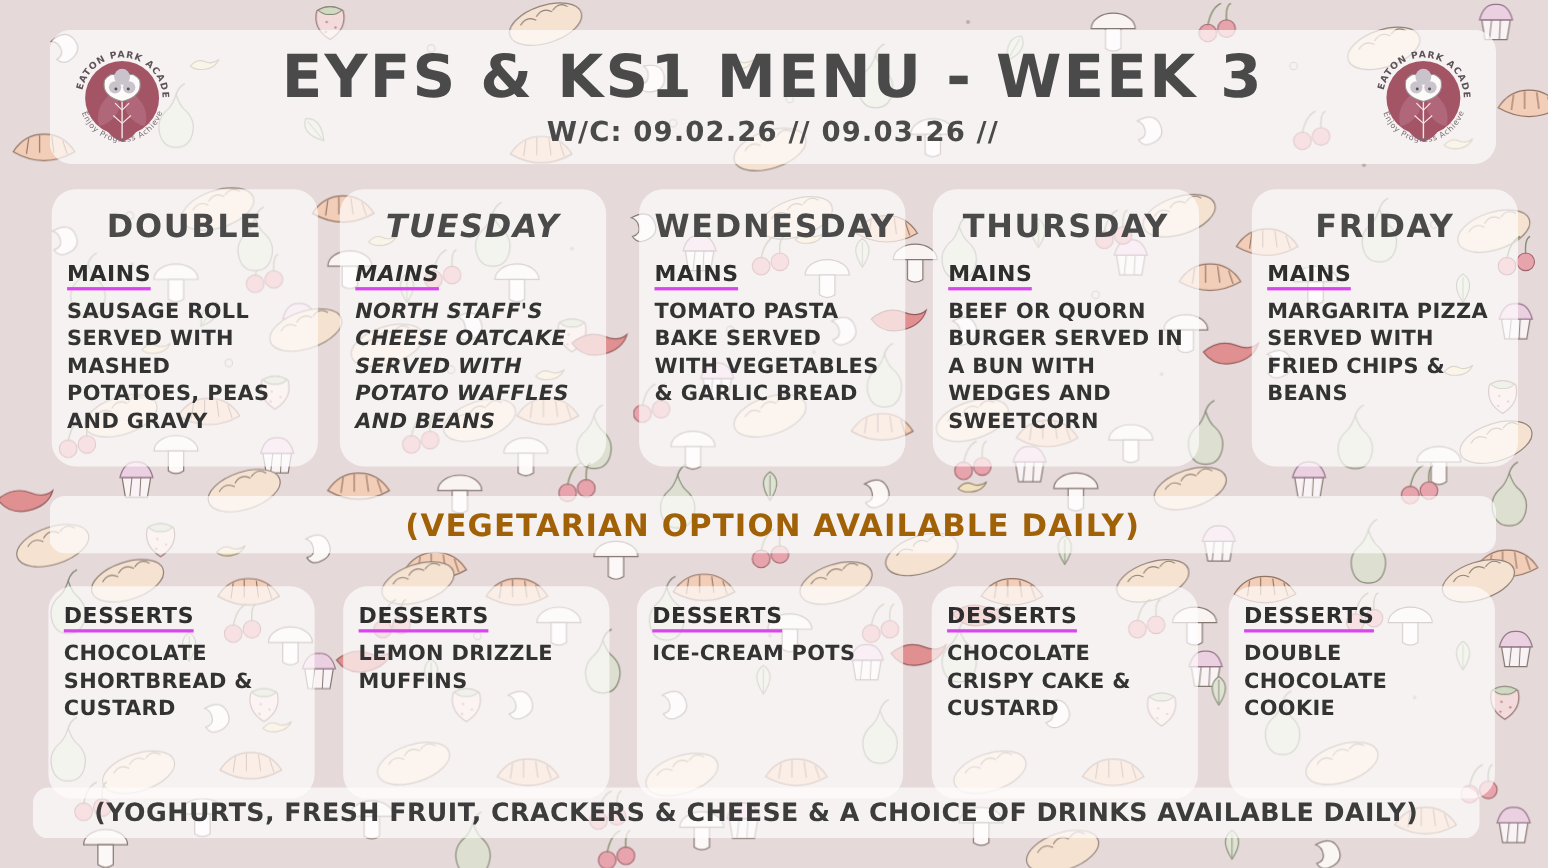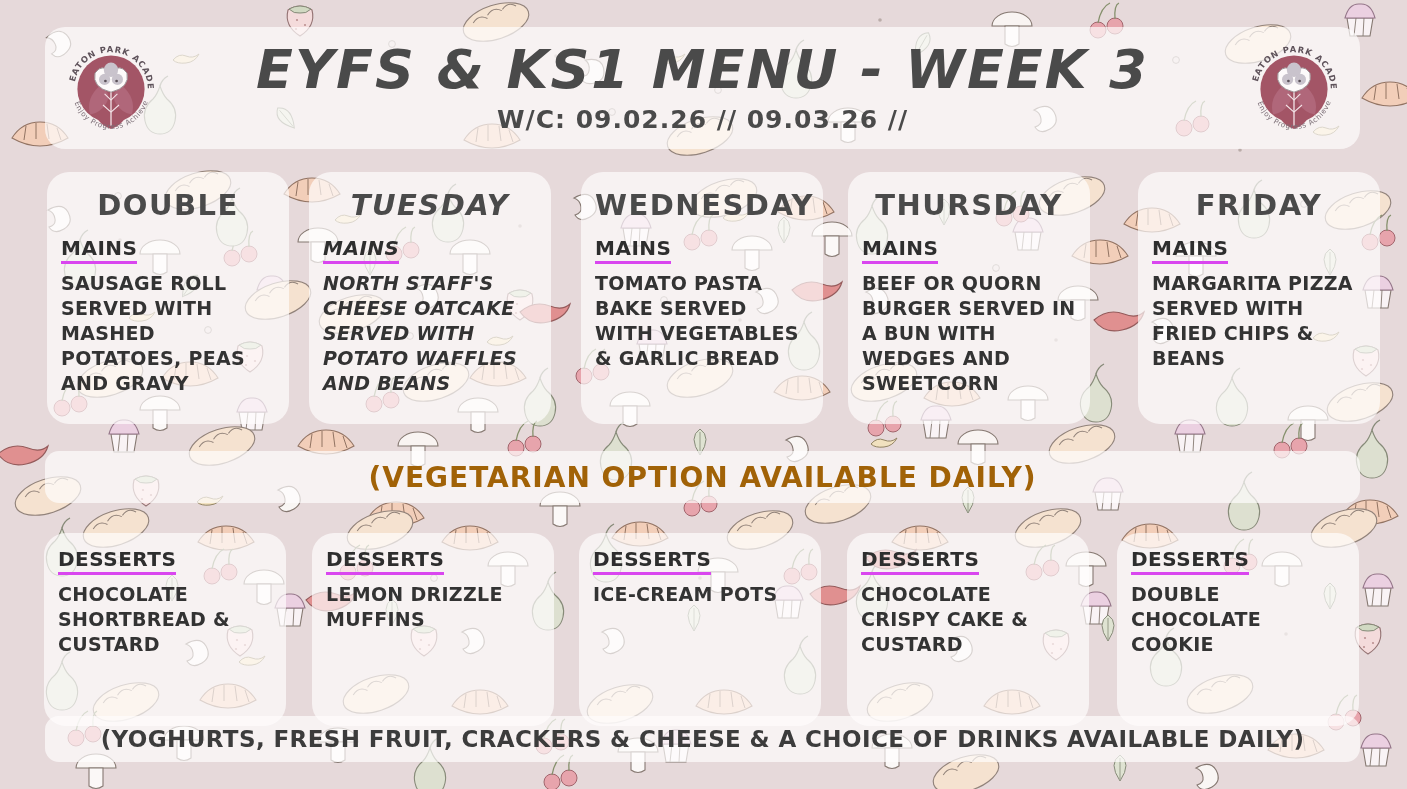--- a/index.html
+++ b/index.html
@@ -72,21 +72,20 @@
   }
   #menu-title {
     font-family: "DejaVu Sans", sans-serif;
     font-size: 54px;
     font-weight: bold;
     letter-spacing: 2px;
     color: #4a4a4a;
     line-height: 1.05;
     text-align: center;
     white-space: nowrap;
-    font-style: italic;
   }
   #menu-subtitle {
     font-family: "DejaVu Sans", sans-serif;
     font-size: 25px;
     font-weight: bold;
     letter-spacing: 1px;
     color: #4a4a4a;
     margin-top: 6px;
     text-align: center;
     white-space: nowrap;
@@ -183,21 +182,21 @@
     padding: 14px 14px 10px 14px;
   }
   .dessert-card.c0 { left: 44px;   }
   .dessert-card.c1 { left: 312px;  }
   .dessert-card.c2 { left: 579px;  }
   .dessert-card.c3 { left: 847px;  }
   .dessert-card.c4 { left: 1117px; }
 
   
   #bottom-banner {
-    left: 45px;
+    left: 30px;
     top: 716px;
     width: 1315px;
     height: 46px;
     border-radius: 14px;
     display: flex;
     align-items: center;
     justify-content: center;
   }
   #bottom-text {
     font-size: 23px;

